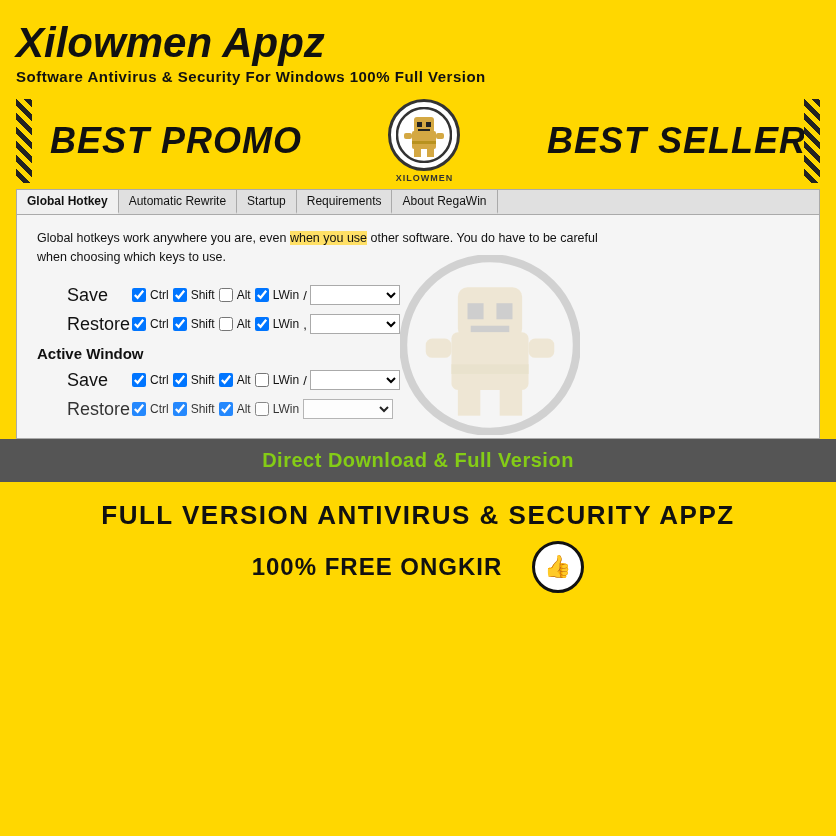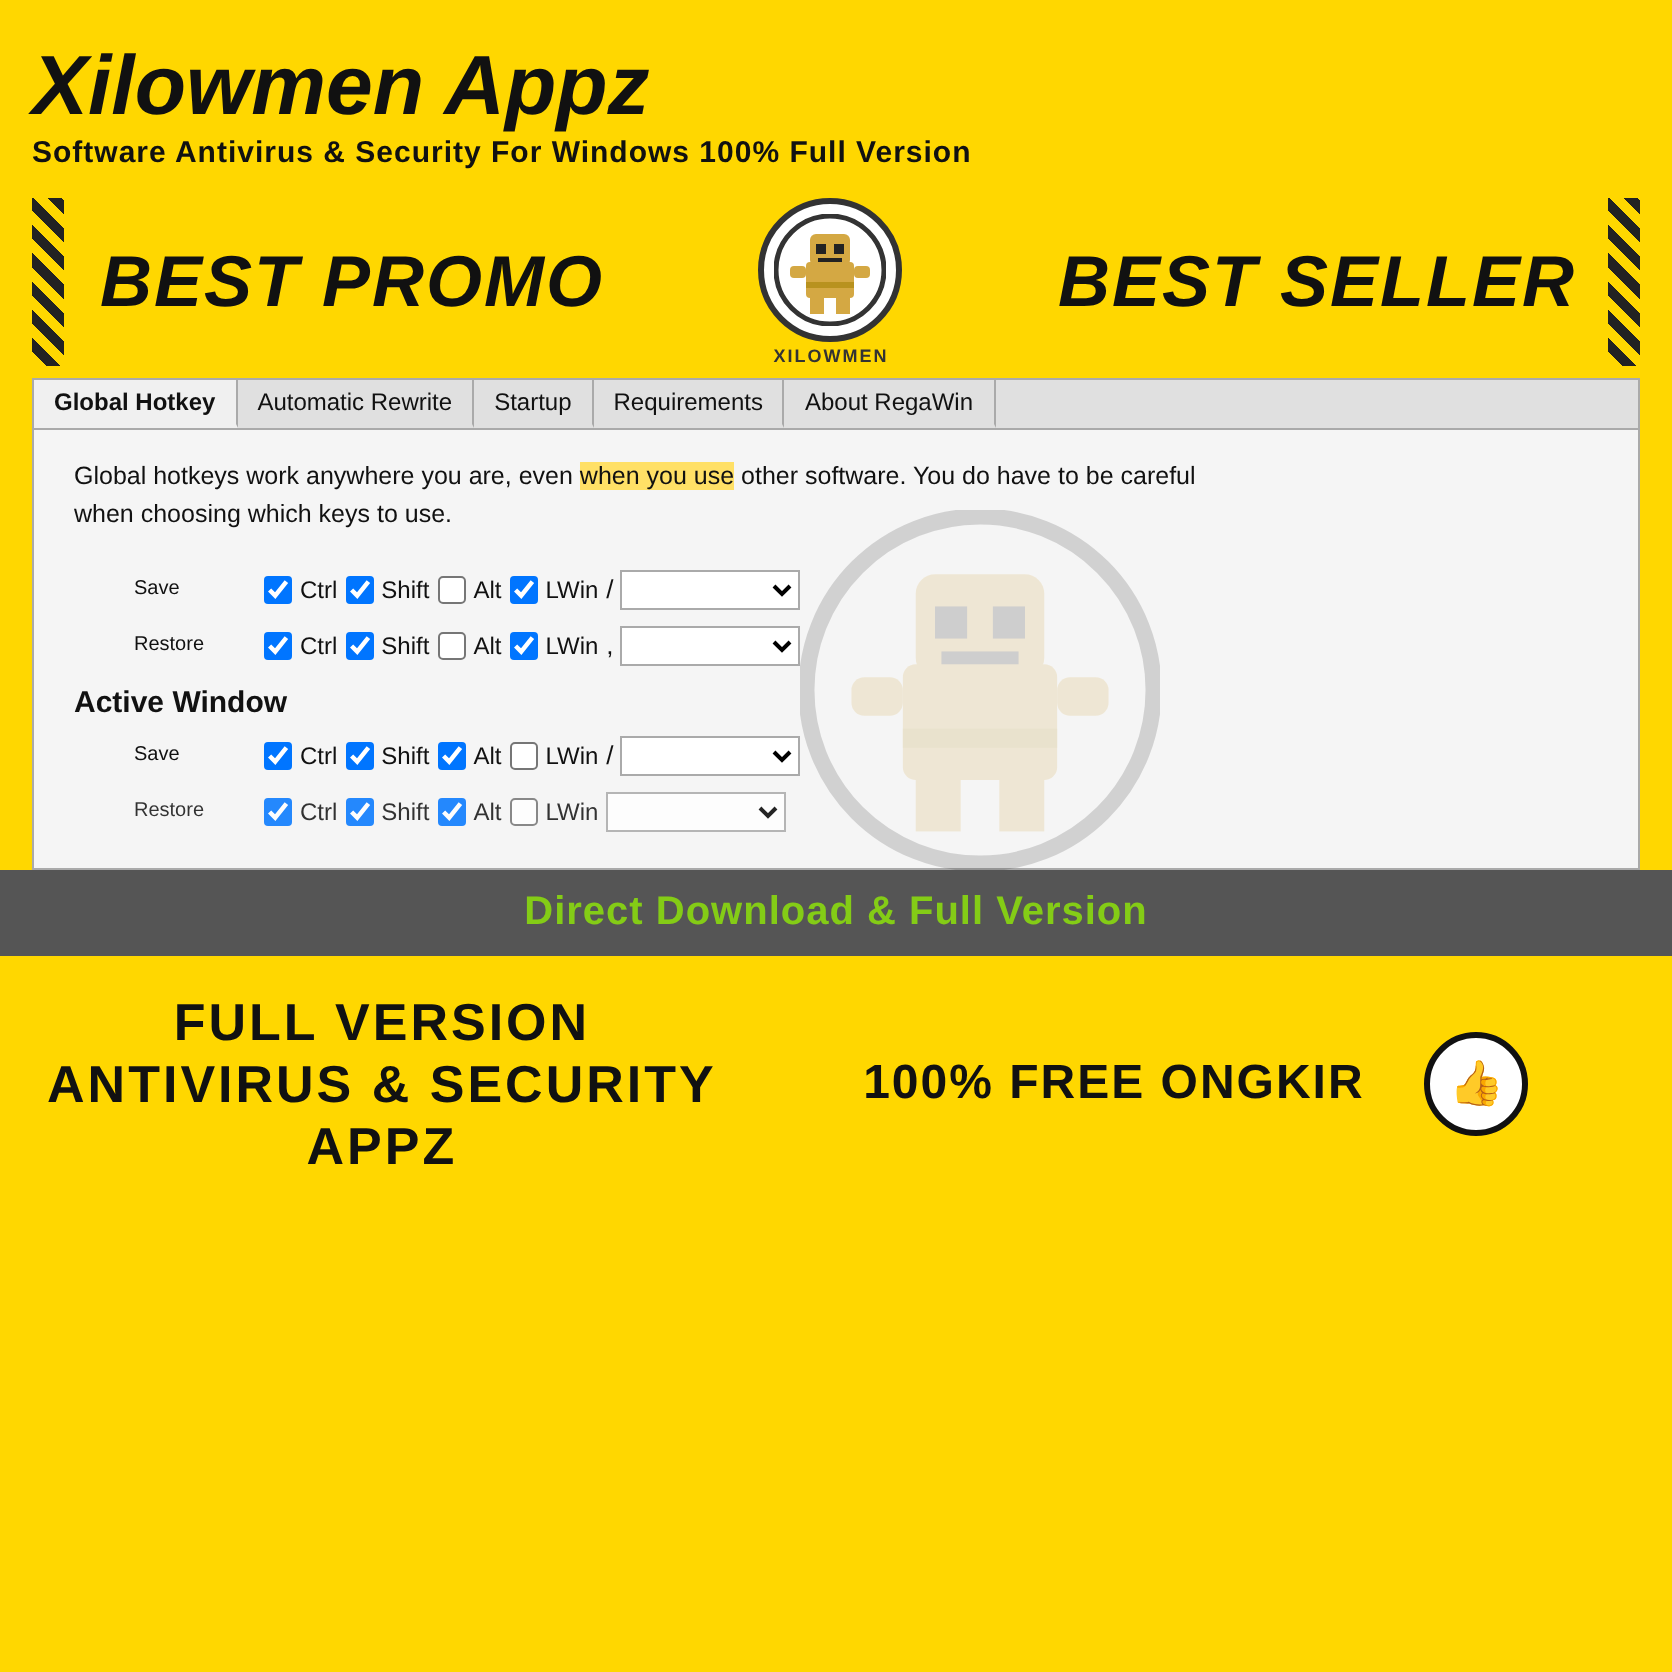--- a/index.html
+++ b/index.html
@@ -133,21 +133,21 @@
     .hotkey-row {
       display: flex;
       align-items: center;
       margin-bottom: 8px;
       padding-left: 30px;
       font-size: 13px;
       color: #111;
     }
     .row-name {
       width: 65px;
-      font-size: 10px;
+      font-size: 18px;
       color: #111;
     }
     .modifier-group {
       display: flex;
       align-items: flex-start;
       gap: 4px;
       margin-right: 4px;
     }
     .modifier-group input[type=checkbox] {
       margin: 0;
@@ -186,21 +186,21 @@
       font-weight: 700;
       color: #84cc16;
       letter-spacing: 0.5px;
     }
 
     
     .bottom-yellow {
       background: #FFD700;
       padding: 18px 16px 14px 16px;
       display: flex;
-      flex-direction: row;
+      flex-direction: column;
       align-items: center;
       justify-content: center;
       gap: 10px;
     }
     .bottom-main-text {
       font-size: 26px;
       font-weight: 900;
       color: #111;
       letter-spacing: 1.5px;
       text-align: center;
@@ -279,21 +279,21 @@
           <rect x="31" y="42" width="7" height="8" fill="#d4a843"></rect>
 
           <rect x="16" y="34" width="24" height="3" fill="#b8921f"></rect>
 
           <circle cx="28" cy="28" r="27" fill="none" stroke="#333" stroke-width="2.5"></circle>
         </svg>
       </div>
       <div class="logo-label">XILOWMEN</div>
     </div>
 
-    <div class="promo-text" style="margin-right:26px;">BEST SELLER</div>
+    <div class="promo-text" style="margin-right:8px;">BEST SELLER</div>
 
     <div style="position:absolute; right:-6px; top:0; width:16px; height:100%; background: repeating-linear-gradient(45deg, #FFD700 0px, #FFD700 5px, #222 5px, #222 10px);"></div>
   </div>
 </div>
 
 <div class="app-window">
 
   <div class="tabs">
     <div class="tab active">Global Hotkey</div>
     <div class="tab">Automatic Rewrite</div>

